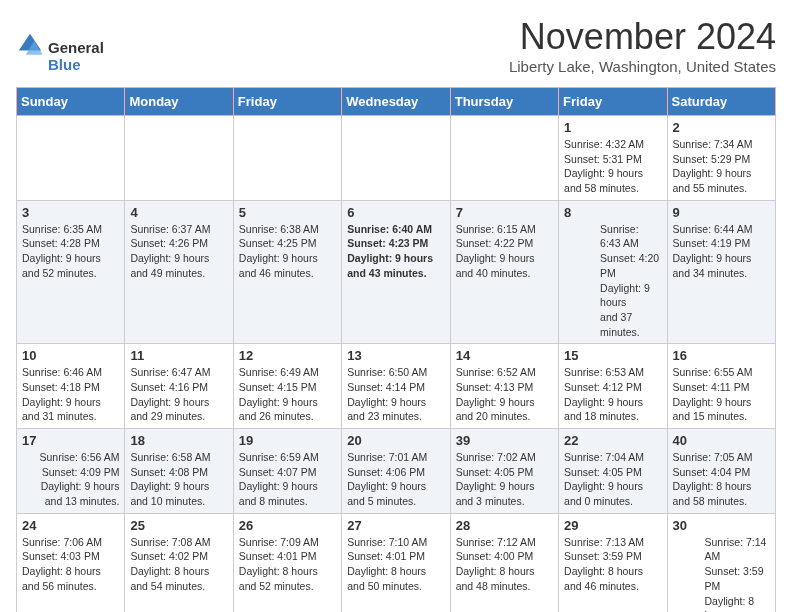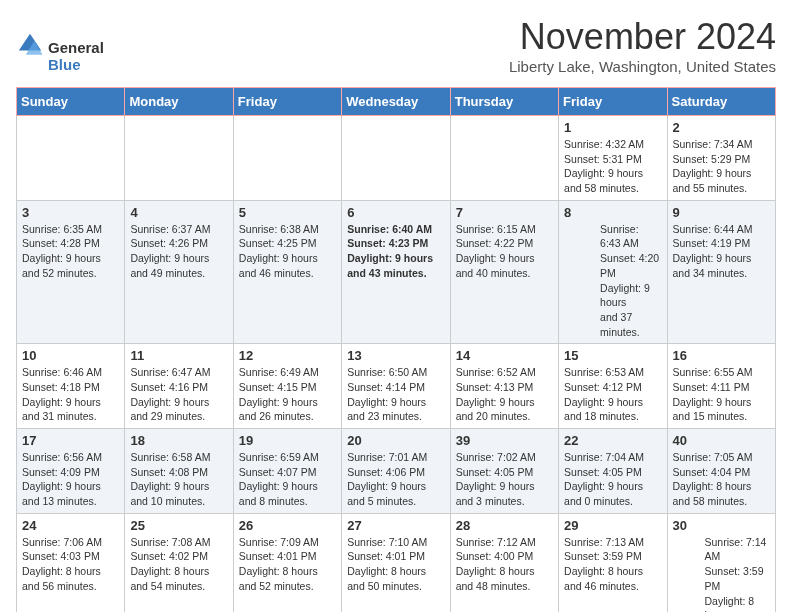--- a/index.html
+++ b/index.html
@@ -248,21 +248,21 @@
           <span class="day-number">16</span>
           <div class="day-info" style="white-space: pre-line;">Sunrise: 6:55 AM
 Sunset: 4:11 PM
 Daylight: 9 hours
 and 15 minutes.</div>
         </td>
       </tr>
       <tr>
         <td>
           <span class="day-number">17</span>
-          <div class="day-info" style="white-space: pre-line;">Sunrise: 6:56 AM
+          <div class="day-info" style="white-space: pre-line; text-align: right;">Sunrise: 6:56 AM
 Sunset: 4:09 PM
 Daylight: 9 hours
 and 13 minutes.</div>
         </td>
         <td>
           <span class="day-number">18</span>
           <div class="day-info" style="white-space: pre-line;">Sunrise: 6:58 AM
 Sunset: 4:08 PM
 Daylight: 9 hours
 and 10 minutes.</div>

